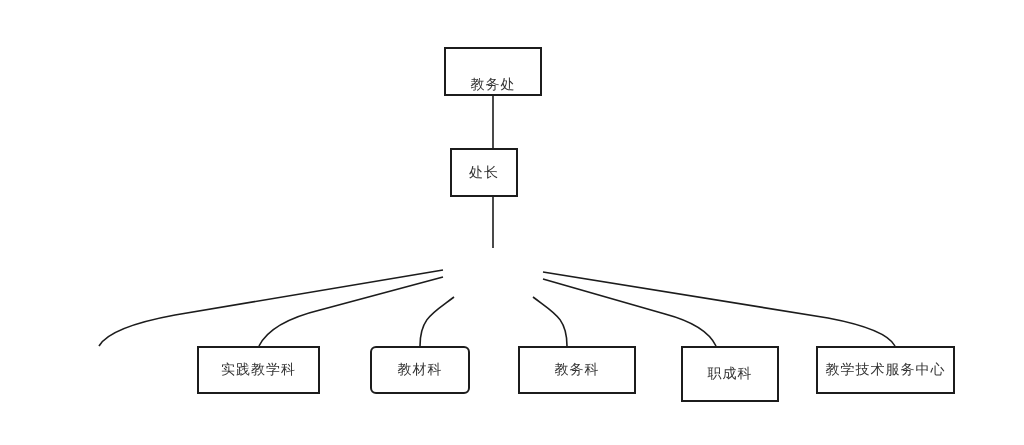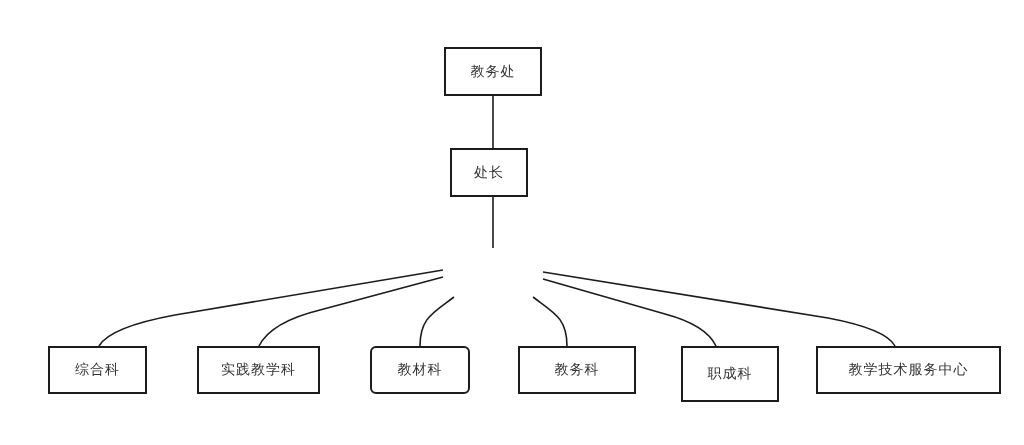--- a/index.html
+++ b/index.html
@@ -36,29 +36,29 @@
     align-items: center;
     justify-content: center;
   }
   .node .label {
     font-size: 14px;
     color: #333333;
     letter-spacing: 1px;
     white-space: nowrap;
   }
   
-  .n-root      { left: 444px; top: 47px;  width: 98px;  height: 49px; }
-  .n-director  { left: 450px; top: 148px; width: 78px;  height: 49px; }
+  .n-root      { left: 444px; top: 47px;  width: 98px;  height: 49px; align-items: flex-end; }
+  .n-director  { left: 450px; top: 148px; width: 68px;  height: 49px; }
   .n-deputy    { left: 443px; top: 248px; width: 100px; height: 49px; }
   .n-zonghe    { left: 48px;  top: 346px; width: 99px;  height: 48px; }
   .n-shijian   { left: 197px; top: 346px; width: 123px; height: 48px; }
   .n-jiaocai   { left: 370px; top: 346px; width: 100px; height: 48px; border-radius: 6px; }
   .n-jiaowuke  { left: 518px; top: 346px; width: 118px;  height: 48px; }
   .n-zhicheng  { left: 681px; top: 346px; width: 98px;  height: 56px; }
-  .n-fuwu      { left: 816px; top: 346px; width: 185px; height: 48px; }
+  .n-fuwu      { left: 816px; top: 346px; width: 139px; height: 48px; }
 </style>
 </head>
 <body>
 
 <div class="canvas">
 
   <svg class="connectors" viewBox="0 0 1024 445" xmlns="http://www.w3.org/2000/svg">
     <path d="M493,96 L493,148"></path>
     <path d="M493,197 L493,248"></path>
     <path d="M443,270 L175,315 Q110,327 99,346"></path>
@@ -71,23 +71,20 @@
 
   <div class="node n-root">
     <span class="label">教务处</span>
   </div>
 
   <div class="node n-director">
     <span class="label">处长</span>
   </div>
 
 
-  <div class="node n-zonghe">
-    <span class="label">综合科</span>
-  </div>
 
   <div class="node n-shijian">
     <span class="label">实践教学科</span>
   </div>
 
   <div class="node n-jiaocai">
     <span class="label">教材科</span>
   </div>
 
   <div class="node n-jiaowuke">

